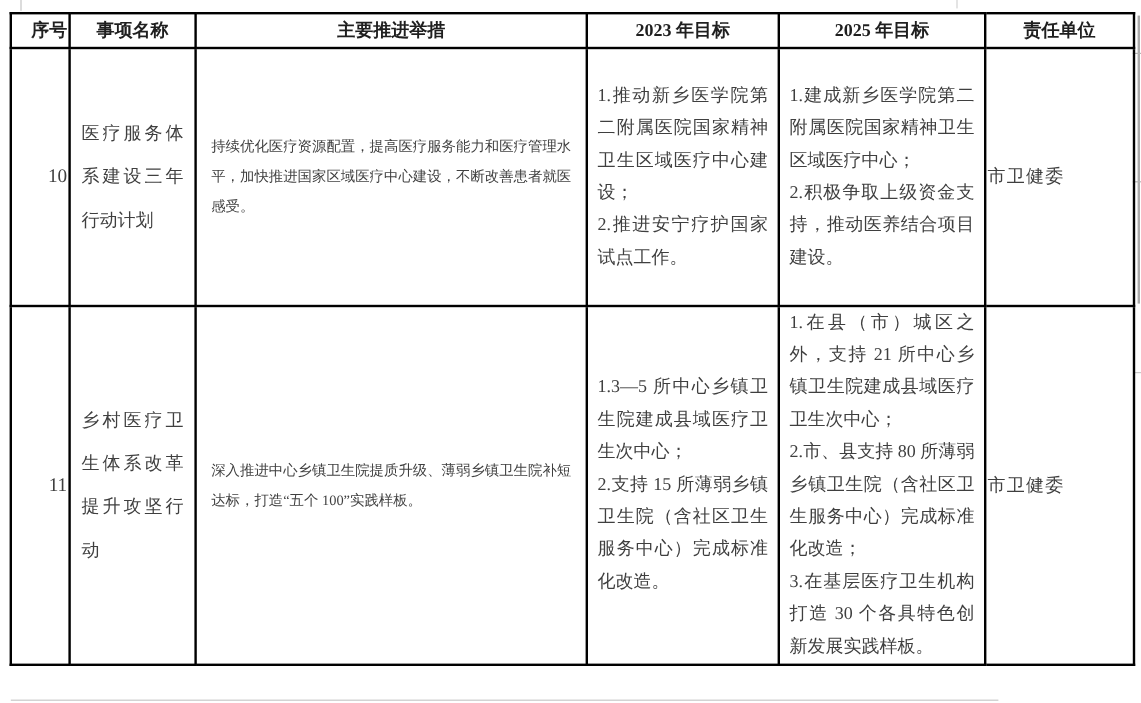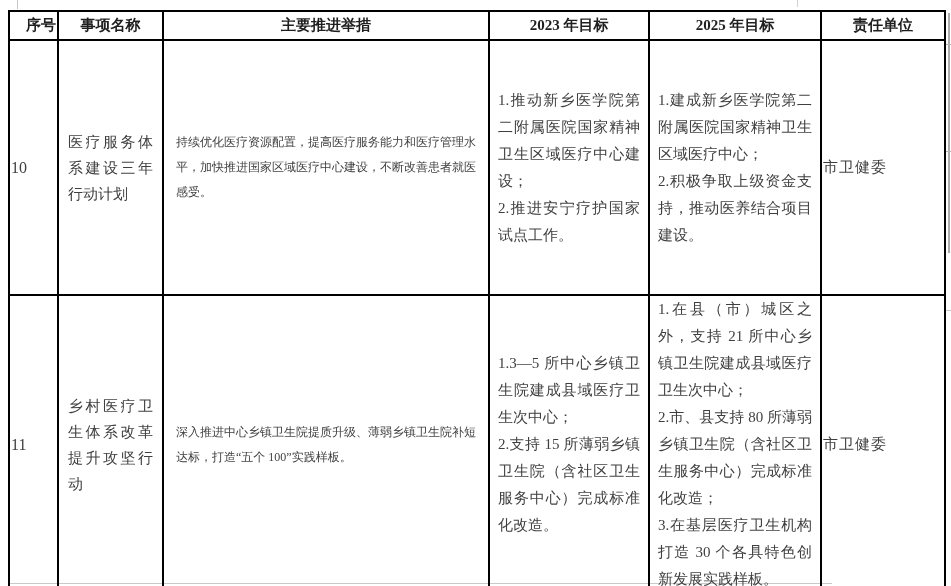--- a/index.html
+++ b/index.html
@@ -33,31 +33,31 @@
   }
   table.plan th {
     height: 29px;
     font-size: 15px;
     font-weight: 700;
     color: #1f1f1f;
     text-align: center;
     padding: 0 16px;
     white-space: nowrap;
   }
-  tr.row-10 td { height: 255px; }
+  tr.row-10 td { height: 215px; }
   tr.row-11 td { height: 267px; }
   .c-index {
-    text-align: left;
+    text-align: right;
     font-size: 16px;
     color: #3f3f3f;
   }
   .c-name {
     padding: 0 9px;
     font-size: 15px;
-    line-height: 26px;
+    line-height: 36px;
     color: #3f3f3f;
     text-align: justify;
     margin-top: 21px;
   }
   .c-measures {
     padding: 0 12px;
     font-size: 12px;
     line-height: 25px;
     color: #3f3f3f;
     text-align: justify;

